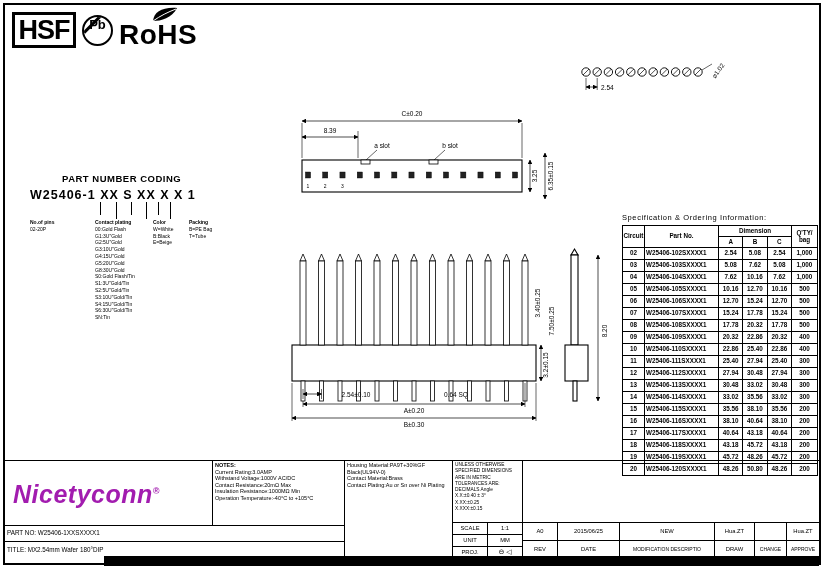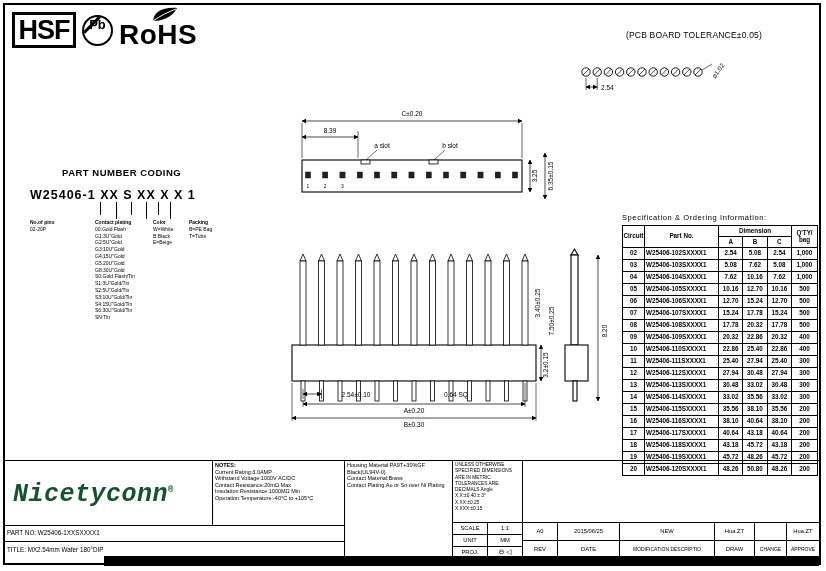--- a/index.html
+++ b/index.html
@@ -11,21 +11,21 @@
   
   .hsf-box{left:12px;top:12px;width:64px;height:36px;border:3px solid #000;display:flex;align-items:center;justify-content:center;font-size:27px;font-weight:bold;letter-spacing:-1px}
   .pb-badge{left:82px;top:15px;width:31px;height:31px;border:2.5px solid #000;border-radius:50%;display:flex;align-items:flex-start;justify-content:center;font-size:13px;font-weight:bold;overflow:hidden}
   .pb-badge::after{content:"";position:absolute;width:40px;height:2.5px;background:#000;transform:rotate(-45deg)}
   .rohs{left:119px;top:19px;font-size:28px;font-weight:bold;letter-spacing:0.5px}
 
   
   .pcb-title{left:563px;top:30px;width:262px;text-align:center;font-size:8.5px;line-height:11px;letter-spacing:0.2px}
 
   
-  .pnc-title{left:62px;top:167px;font-size:9.5px;font-weight:bold;letter-spacing:0.5px}
+  .pnc-title{left:62px;top:173px;font-size:9.5px;font-weight:bold;letter-spacing:0.5px}
   .pnc-code{left:30px;top:188px;font-size:12.5px;font-weight:bold;letter-spacing:1px}
   .tick{position:absolute;width:1px;background:#000}
   .pc-col{font-size:5px;line-height:6.8px}
   .pc-head{font-weight:bold}
 
   
   svg text{font-family:"Liberation Sans",sans-serif;fill:#000}
   .dt{font-size:6.5px;text-anchor:middle}
   .sm{font-size:5px}
   .body{fill:#fff;stroke:#000;stroke-width:1.1}
@@ -40,21 +40,21 @@
   #spec-table th,#spec-table td{border:1px solid #000;text-align:center;padding:0;height:12px;line-height:1.05;font-weight:bold}
   #spec-table thead th{height:11px;font-weight:bold}
   #spec-table .pn{text-align:left;padding-left:1px}
 
   
   .tblock{left:5px;top:460px;width:814px;height:97px;border-top:1.5px solid #000;font-size:5.5px}
   .cell{position:absolute;border-left:1px solid #000;border-top:1px solid #000;padding:1px 2px;overflow:hidden;line-height:6.6px}
   .cell.nl{border-left:none}
   .cell.nt{border-top:none}
   .brand-cell{display:flex;align-items:center;padding-left:8px}
-  .brand{font-family:Liberation Mono, monospace;font-style:italic;font-weight:bold;font-size:25px;color:#14532d;letter-spacing:0.5px}
+  .brand{font-family:Liberation Sans, sans-serif;font-style:italic;font-weight:bold;font-size:25px;color:#a21caf;letter-spacing:0.5px}
   .brand sup{font-size:9px}
   .b{font-weight:bold}
   .rowtxt{font-size:6.3px;display:flex;align-items:center}
   .tolbox{font-size:4.8px;line-height:6.3px}
   .gridcell{display:flex;align-items:center;justify-content:center;text-align:center;font-size:5.8px}
   .bbar{left:104px;top:556px;width:715px;height:10px;background:#000}
 </style>
 </head>
 <body>
 
@@ -74,21 +74,20 @@
 <div class="abs pb-badge">
   <span>Pb</span>
 </div>
 <div class="abs rohs">RoHS</div>
 <svg class="abs" style="left:152px;top:6px" width="26" height="16" viewBox="0 0 26 16">
   <path d="M1,15 C2,6 10,1 25,2 C20,12 9,15 1,15 Z" fill="#000"></path>
   <path d="M24,3 C16,6 8,10 1,15" stroke="#fff" stroke-width="1" fill="none"></path>
 </svg>
 
 <div class="abs pcb-title">
-  <div>(PCB  BOARD  TOLERANCE±0.05)</div>
 </div>
 <svg class="abs" style="left:572px;top:56px" width="250" height="52" viewBox="0 0 250 52">
   <g id="pcb-holes">
       <circle cx="14" cy="16" r="4.2" fill="none" stroke="#000" stroke-width="0.9"></circle>
       <line x1="11" y1="19" x2="17" y2="13" stroke="#000" stroke-width="0.7"></line>
       <circle cx="25.2" cy="16" r="4.2" fill="none" stroke="#000" stroke-width="0.9"></circle>
       <line x1="22.2" y1="19" x2="28.2" y2="13" stroke="#000" stroke-width="0.7"></line>
       <circle cx="36.4" cy="16" r="4.2" fill="none" stroke="#000" stroke-width="0.9"></circle>
       <line x1="33.4" y1="19" x2="39.4" y2="13" stroke="#000" stroke-width="0.7"></line>
       <circle cx="47.599999999999994" cy="16" r="4.2" fill="none" stroke="#000" stroke-width="0.9"></circle>

